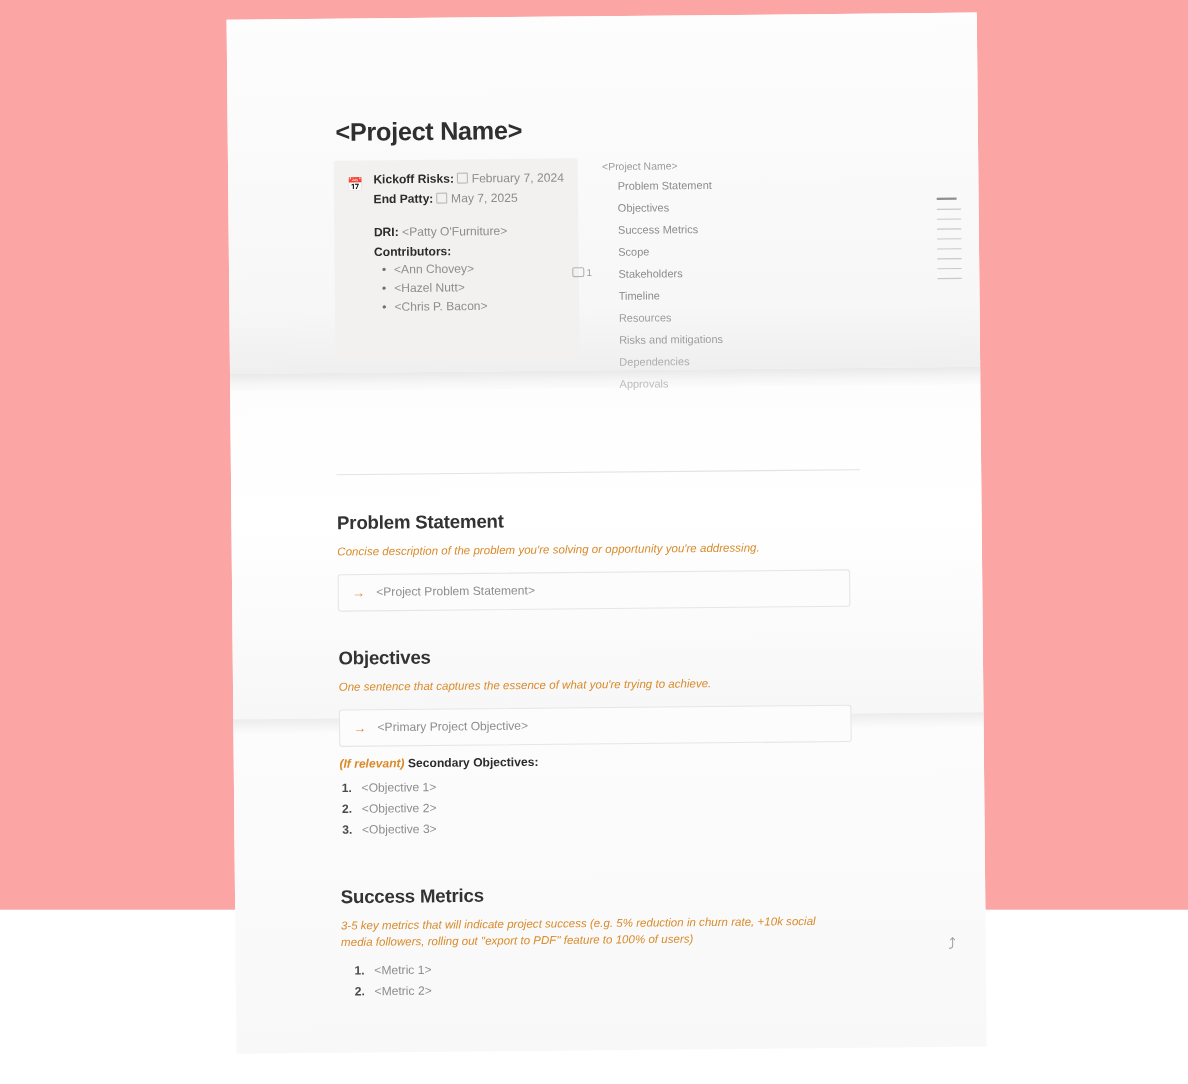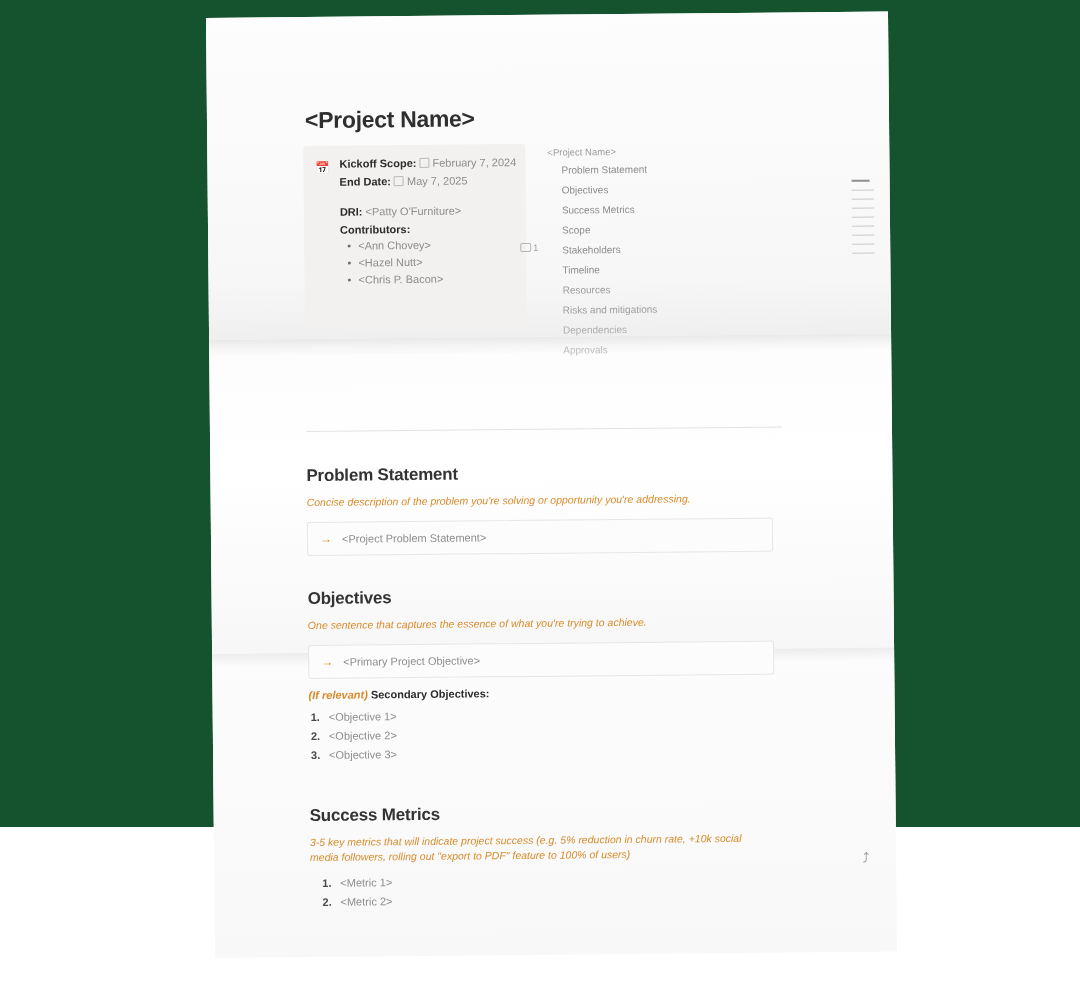--- a/index.html
+++ b/index.html
@@ -9,21 +9,21 @@
     height: 985px;
     background: #ffffff;
     font-family: "Liberation Sans", sans-serif;
     overflow: hidden;
   }
 
   #page {
     position: relative;
     width: 1080px;
     height: 827px;
-    background: #14532d;
+    background: #fca5a5;
   }
 
   
   #sheet {
     position: absolute;
     left: 206px;
     top: 18px;
     width: 682px;
     height: 940px;
     background: #ffffff;
@@ -257,26 +257,26 @@
     <div class="band band-e"></div>
 
     <div class="content">
 
       <div id="doc-title">&lt;Project Name&gt;</div>
 
       <div id="info-box">
         <span class="cal-icon">📅</span>
 
         <p class="info-line">
-          <b>Kickoff Scope:</b>
+          <b>Kickoff Risks:</b>
           <span class="date-pill"><span class="d-ico"></span><span>February 7, 2024</span></span>
         </p>
 
         <p class="info-line">
-          <b>End Date:</b>
+          <b>End Patty:</b>
           <span class="date-pill"><span class="d-ico"></span><span>May 7, 2025</span></span>
         </p>
 
         <p class="info-line" id="dri-line">
           <b>DRI:</b>
           <span style="color:#8d8d8d">&lt;Patty O'Furniture&gt;</span>
         </p>
 
         <div id="comment-badge">
           <span class="bubble"></span><span>1</span>

